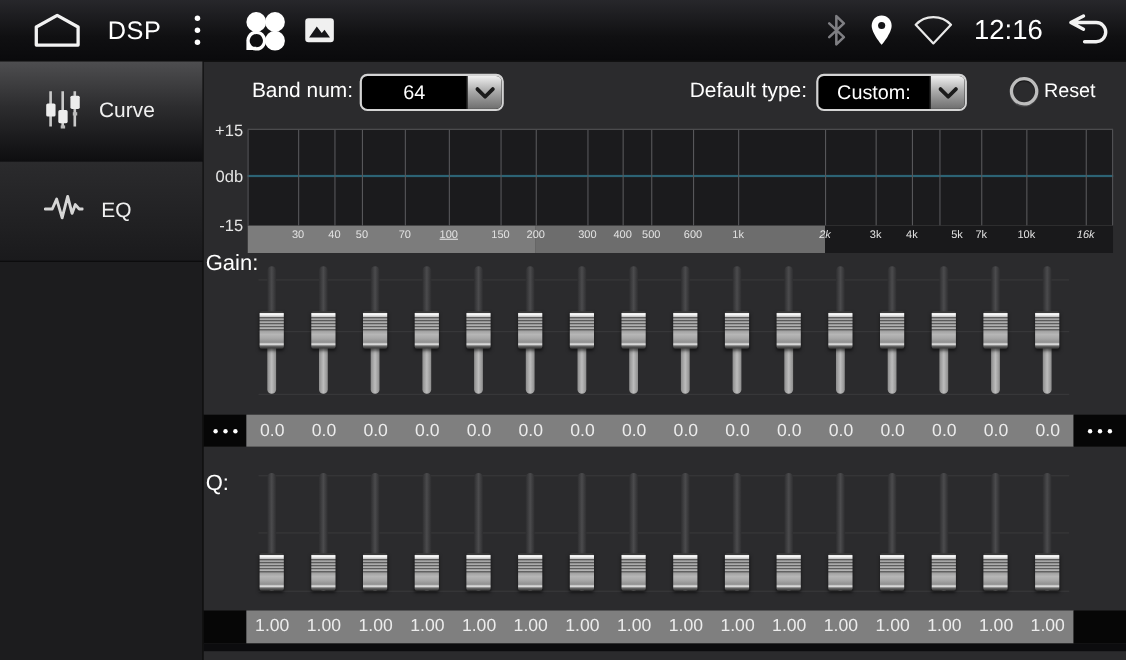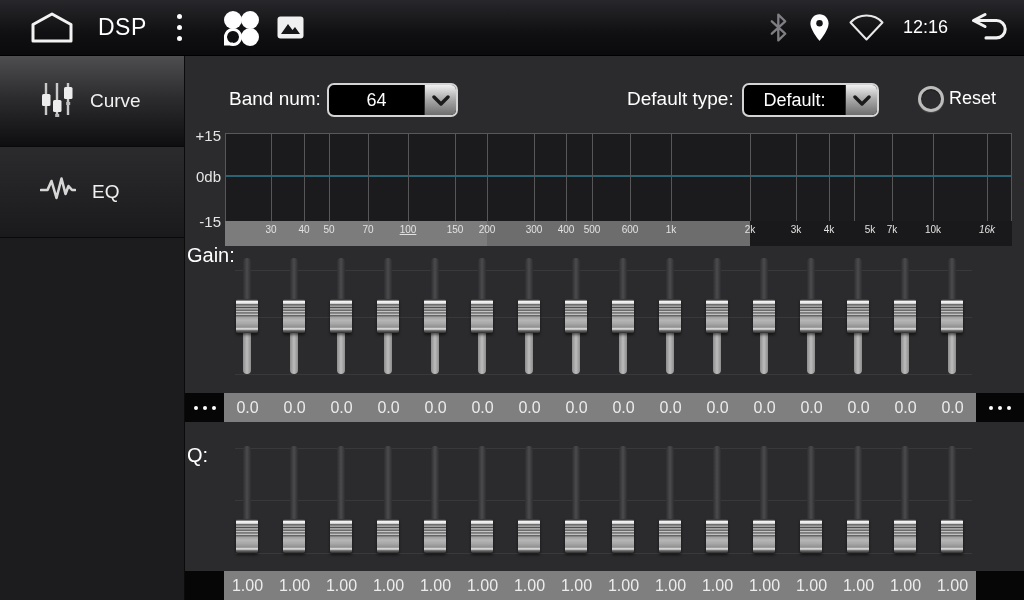--- a/index.html
+++ b/index.html
@@ -6,33 +6,33 @@
   .screen{position:relative;width:1024px;height:600px;background:#2b2b2d;overflow:hidden;
           font-family:"Liberation Sans",sans-serif;-webkit-font-smoothing:antialiased;}
 
   
   .topbar{position:absolute;left:0;top:0;width:1024px;height:56px;box-sizing:border-box;
           background:linear-gradient(180deg,#27272b 0%,#101012 60%,#0a0a0c 100%);
           border-bottom:1px solid #000;display:flex;align-items:center;}
   .tb-title{color:#fff;font-size:23px;margin-left:24px;letter-spacing:.5px;}
   .menu-dots{display:flex;flex-direction:column;gap:6px;margin-left:26px;padding:4px;}
   .menu-dots i{width:5px;height:5px;border-radius:50%;background:#fff;}
-  .tb-clock{color:#fff;font-size:18px;margin-left:18px;}
+  .tb-clock{color:#fff;font-size:25px;margin-left:18px;}
   .tb-ic{display:flex;align-items:center;}
 
   
   .sidebar{position:absolute;left:0;top:56px;width:185px;height:544px;background:#1c1c1e;
            border-right:1px solid #0b0b0b;box-sizing:border-box;}
   .side-item{height:90px;display:flex;align-items:center;padding-left:40px;cursor:pointer;
              border-bottom:1px solid #09090b;background:linear-gradient(180deg,#2b2b2d 0%,#1a1a1c 100%);}
   .side-item.selected{background:linear-gradient(180deg,#4e4e50 0%,#2d2d2f 45%,#0e0e10 100%);}
   .side-label{color:#f0f0f0;font-size:19px;margin-left:16px;}
 
   
-  .main{position:absolute;left:185px;top:64px;width:839px;height:468px;}
+  .main{position:absolute;left:185px;top:48px;width:839px;height:468px;}
   .lab{position:absolute;color:#fff;font-size:19px;white-space:nowrap;}
   .dropdown{position:absolute;height:34px;box-sizing:border-box;background:#000;cursor:pointer;
             border:2px solid #d4d4d4;border-radius:7px;display:flex;overflow:hidden;}
   .dd-value{flex:1;color:#fff;font-size:18px;display:flex;align-items:center;justify-content:center;}
   .dd-btn{width:31px;border-left:1px solid #2a2a2a;display:flex;align-items:center;justify-content:center;
           background:linear-gradient(180deg,#f0f0f0 0%,#a9a9a9 48%,#6e6e6e 100%);}
   .radio{position:absolute;width:20px;height:20px;border-radius:50%;cursor:pointer;
          border:3px solid #bdbdbd;background:transparent;
          box-shadow:inset 0 1px 1px rgba(0,0,0,.5),0 1px 1px rgba(255,255,255,.15);}
 
@@ -167,21 +167,21 @@
     <div class="dropdown" style="left:142px;top:19px;width:131px">
       <span class="dd-value">64</span>
       <span class="dd-btn">
         <svg width="18" height="11" viewBox="0 0 18 11">
             <path d="M2,2 L9,9 L16,2" fill="none" stroke="#1b1b1b" stroke-width="3.4" stroke-linecap="round" stroke-linejoin="round"></path>
           </svg>
       </span>
     </div>
     <span class="lab" style="left:442px;top:24px">Default type:</span>
     <div class="dropdown" style="left:557px;top:19px;width:137px">
-      <span class="dd-value">Default:</span>
+      <span class="dd-value">Custom:</span>
       <span class="dd-btn">
         <svg width="18" height="11" viewBox="0 0 18 11">
             <path d="M2,2 L9,9 L16,2" fill="none" stroke="#1b1b1b" stroke-width="3.4" stroke-linecap="round" stroke-linejoin="round"></path>
           </svg>
       </span>
     </div>
     <span class="radio" style="left:733px;top:22px"></span>
     <span class="lab" style="left:764px;top:24px;font-size:18px">Reset</span>
 
     <span class="ylab" style="top:63px">+15</span>
@@ -220,21 +220,21 @@
         <div class="freq-label" style="left: 104px;">50</div>
         <div class="freq-label" style="left: 143px;">70</div>
         <div class="freq-label" style="left: 183px; text-decoration: underline;">100</div>
         <div class="freq-label" style="left: 230px;">150</div>
         <div class="freq-label" style="left: 262px;">200</div>
         <div class="freq-label" style="left: 309px;">300</div>
         <div class="freq-label" style="left: 341px;">400</div>
         <div class="freq-label" style="left: 367px;">500</div>
         <div class="freq-label" style="left: 405px;">600</div>
         <div class="freq-label" style="left: 446px;">1k</div>
-        <div class="freq-label" style="left: 525px;">2k</div>
+        <div class="freq-label" style="left: 525px; font-style: italic;">2k</div>
         <div class="freq-label" style="left: 571px;">3k</div>
         <div class="freq-label" style="left: 604px;">4k</div>
         <div class="freq-label" style="left: 629px; padding-left: 16px;">5k</div>
         <div class="freq-label" style="left: 667px;">7k</div>
         <div class="freq-label" style="left: 708px;">10k</div>
         <div class="freq-label" style="left: 762px; font-style: italic;">16k</div>
       </div>
 
     <span class="section-label" style="left:2px;top:180px">Gain:</span>
     <div class="panel-line" style="top:206px"></div>

